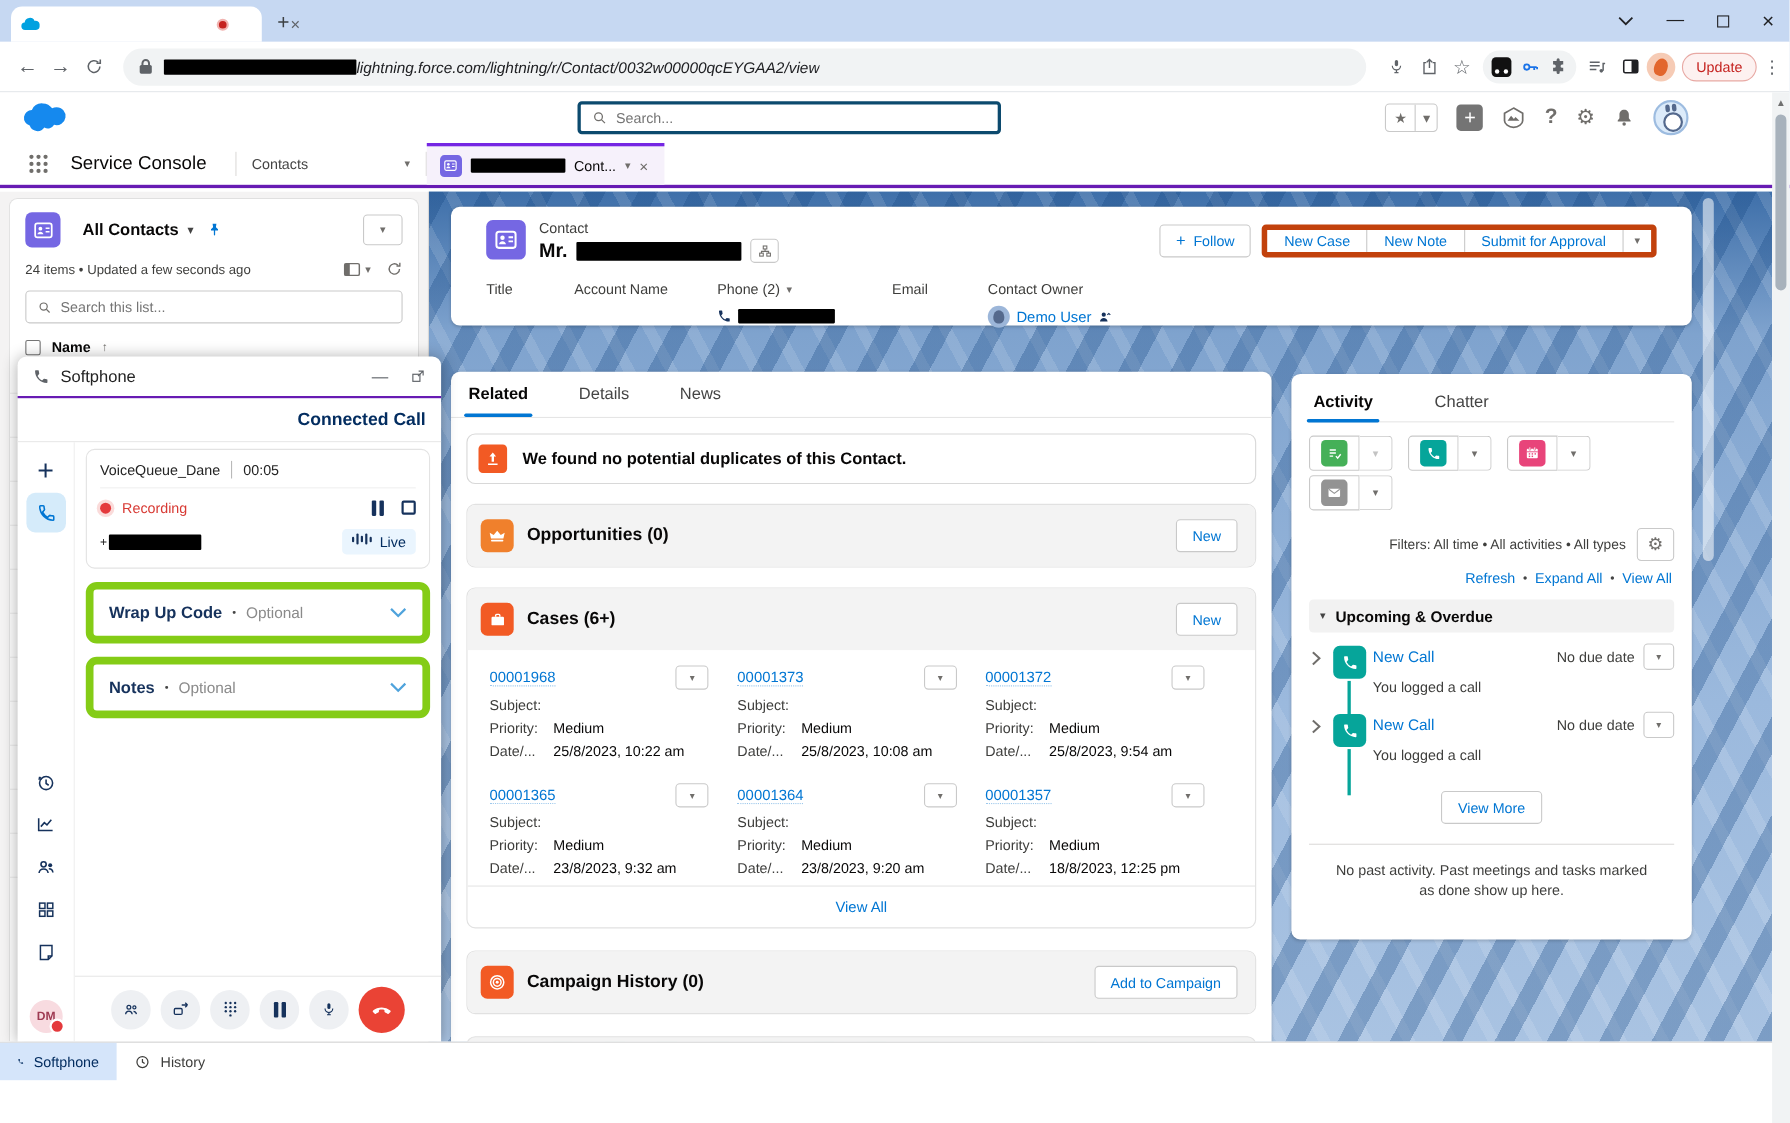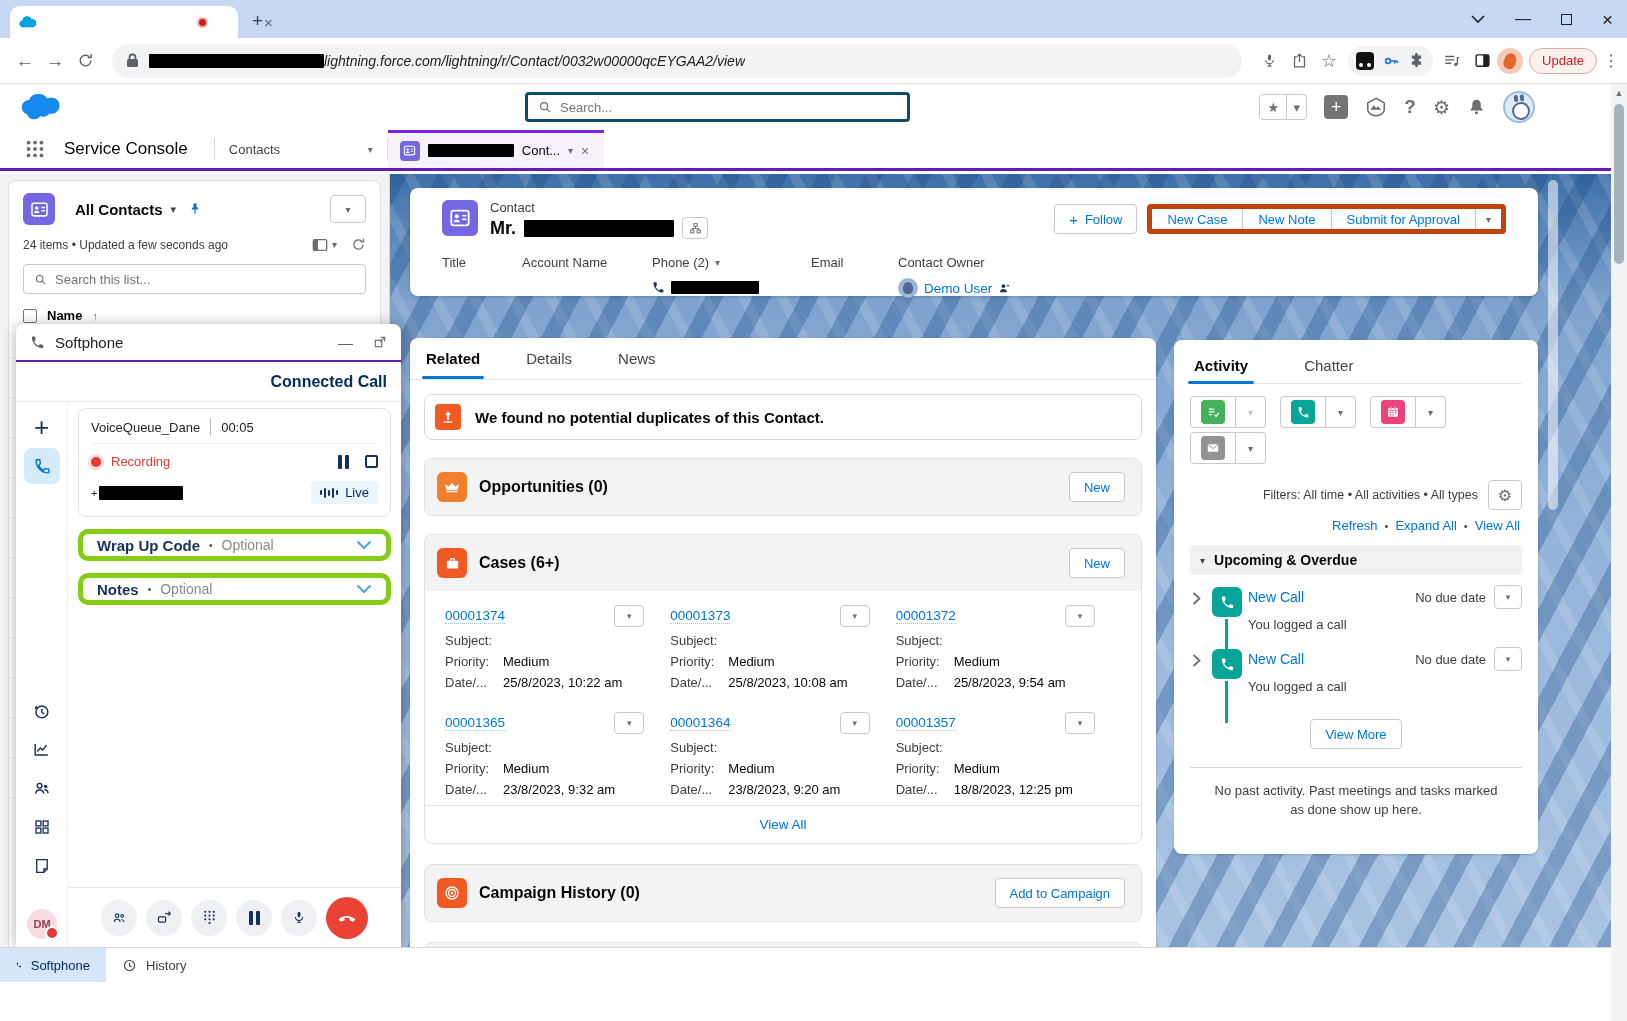--- a/index.html
+++ b/index.html
@@ -194,24 +194,24 @@
   .timer { font-size:13px; color:#242424; }
   .cc-line2 { display:flex; align-items:center; margin-top:10px; }
   .recdot { width:10px; height:10px; border-radius:50%; background:#E4393C; box-shadow:0 0 0 3px #FADBDA; }
   .rec-label { margin-left:10px; font-size:13px; color:#D83A34; }
   .cc-line2 .spacer, .cc-line3 .spacer { flex:1; }
   .pause-ic { display:flex; gap:3px; margin-right:16px; }
   .pause-ic i { width:4px; height:14px; background:#16325C; border-radius:1px; }
   .stop-ic { width:13px; height:13px; border:2.5px solid #16325C; border-radius:2px; }
   .cc-line3 { display:flex; align-items:center; margin-top:12px; }
   .plus-tiny { font-size:11px; color:#222; margin-right:2px; }
-  .live-badge { display:flex; align-items:center; gap:7px; background:#EAF5FE; border-radius:4px; padding:4px 9px; font-size:13px; color:#032D60; }
+  .live-badge { display:flex; align-items:flex-start; gap:7px; background:#EAF5FE; border-radius:4px; padding:4px 9px; font-size:13px; color:#032D60; }
   .wave { display:flex; align-items:center; gap:2px; }
   .wave i { width:2px; background:#16325C; border-radius:1px; }
-  .opt-card { margin-top:12px; height:32px; border:5px solid #84cc16; border-radius:10px; display:flex; align-items:center; padding:0 14px; }
+  .opt-card { margin-top:12px; height:56px; border:7px solid #84cc16; border-radius:10px; display:flex; align-items:center; padding:0 14px; }
   .opt-title { font-size:15px; font-weight:bold; color:#16325C; }
   .opt-dot { margin:0 9px; color:#444; font-size:10px; }
   .opt-label { font-size:14px; color:#8A8A8A; }
   .opt-chev { margin-left:auto; color:#4FA3DC; }
   .sp-controls { position:absolute; left:0; right:0; bottom:0; height:60px; border-top:1px solid #E8E8E8; display:flex; align-items:center; justify-content:center; gap:9px; }
   .ctl { width:36px; height:36px; border-radius:50%; background:#EEF0F3; display:flex; align-items:center; justify-content:center; color:#16325C; }
   .ctl.end { width:42px; height:42px; background:#EA4335; color:#fff; }
 
   
   .utilitybar { position:absolute; left:0; top:947px; width:100%; height:74px; background:#fff; border-top:1px solid #D8D8D8; z-index:50; display:flex; align-items:flex-start; }
@@ -585,21 +585,21 @@
               </svg>
           </span>
           <span class="sub-title">Cases (6+)</span>
           <span class="hspacer"></span>
           <div class="btn" style="margin-right:4px;">New</div>
         </div>
         <div class="cases-body">
 
           <div class="case-cell">
             <div class="case-link-row">
-              <span class="case-num link">00001374</span>
+              <span class="case-num link">00001968</span>
               <span class="case-ddbtn">▾</span>
             </div>
             <div class="case-field">
                 <span class="cl">Subject:</span>
                 <span></span>
               </div>
             <div class="case-field">
                 <span class="cl">Priority:</span>
                 <span>Medium</span>
               </div>

